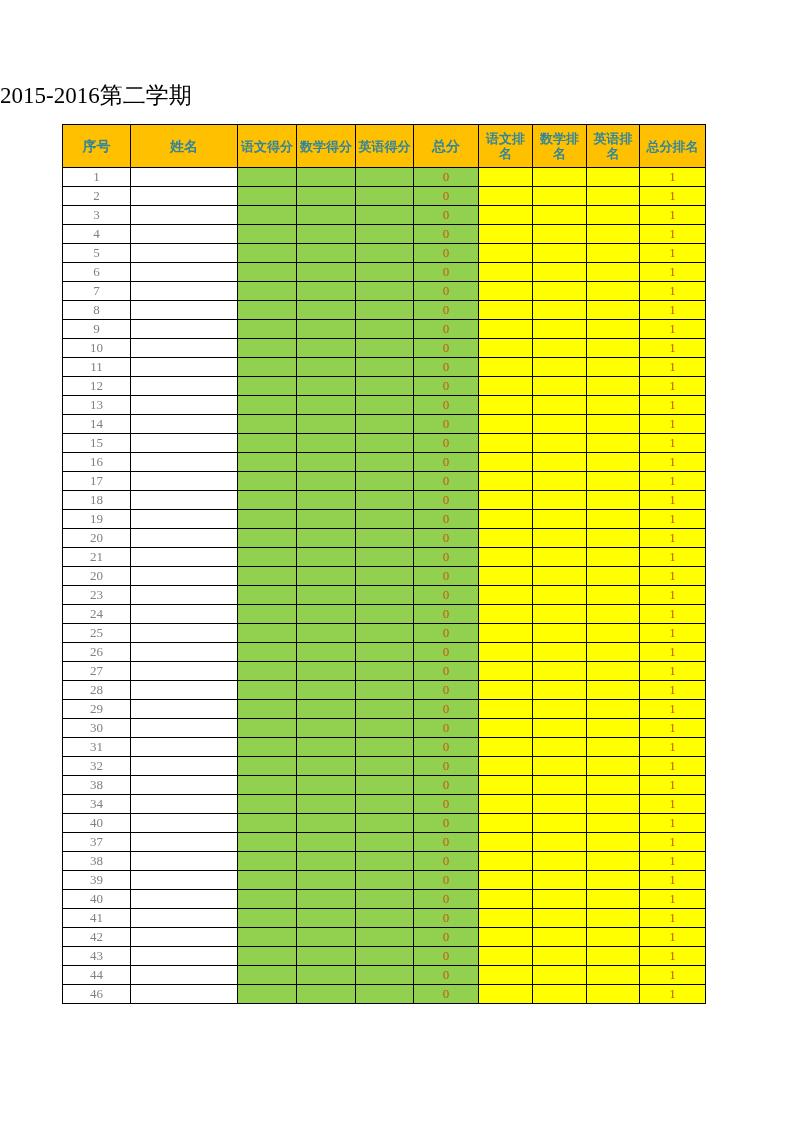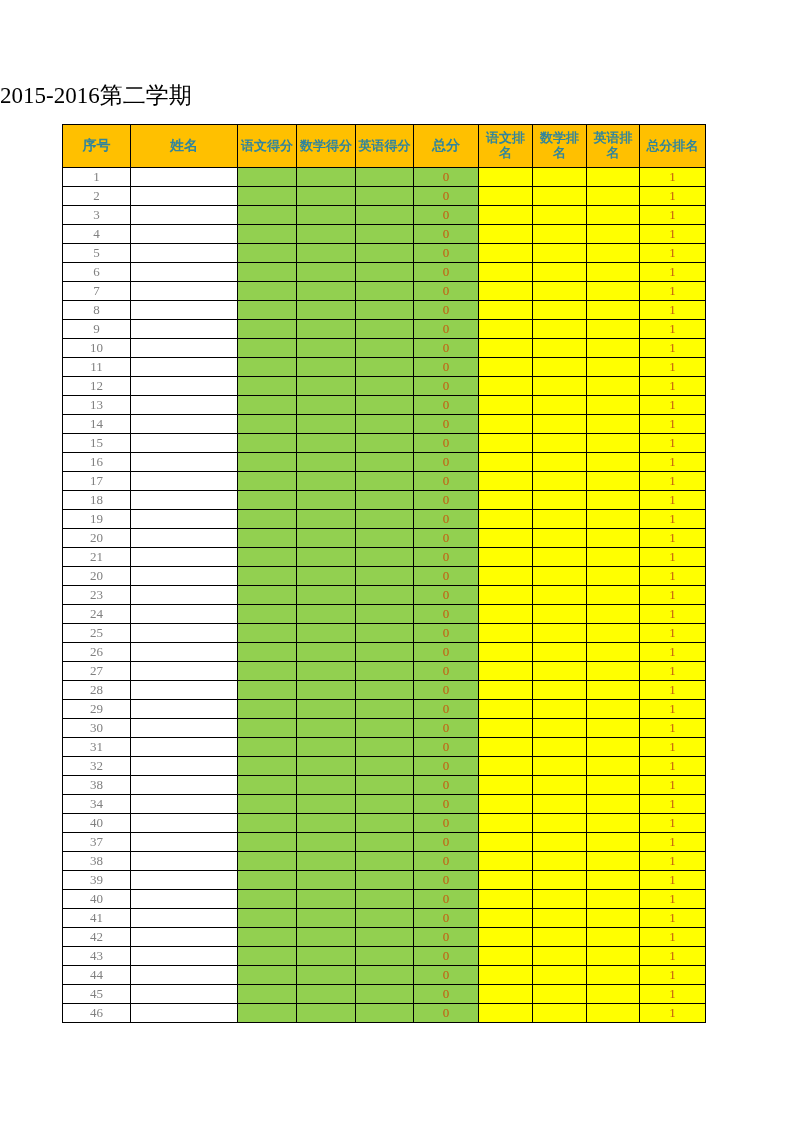--- a/index.html
+++ b/index.html
@@ -45,21 +45,21 @@
     text-align: center;
     vertical-align: middle;
     overflow: hidden;
   }
 
   
   #grade-table thead th {
     height: 42px;
     background: #FFC000;
     color: #31859C;
-    font-family: Liberation Mono, monospace;
+    font-family: Liberation Serif, serif;
     font-weight: bold;
     font-size: 13px;
     line-height: 15px;
     padding: 0 1px;
     word-break: break-all;
   }
   #grade-table thead th.wide-head {
     font-size: 14px;
   }
 
@@ -649,32 +649,20 @@
         <td class="cell-score"></td>
         <td class="cell-score"></td>
         <td class="cell-score"></td>
         <td class="cell-total">0</td>
         <td class="cell-rank"></td>
         <td class="cell-rank"></td>
         <td class="cell-rank"></td>
         <td class="cell-totalrank">1</td>
       </tr>
       <tr>
-        <td class="cell-index">45</td>
-        <td class="cell-name"></td>
-        <td class="cell-score"></td>
-        <td class="cell-score"></td>
-        <td class="cell-score"></td>
-        <td class="cell-total">0</td>
-        <td class="cell-rank"></td>
-        <td class="cell-rank"></td>
-        <td class="cell-rank"></td>
-        <td class="cell-totalrank">1</td>
-      </tr>
-      <tr>
         <td class="cell-index">46</td>
         <td class="cell-name"></td>
         <td class="cell-score"></td>
         <td class="cell-score"></td>
         <td class="cell-score"></td>
         <td class="cell-total">0</td>
         <td class="cell-rank"></td>
         <td class="cell-rank"></td>
         <td class="cell-rank"></td>
         <td class="cell-totalrank">1</td>

